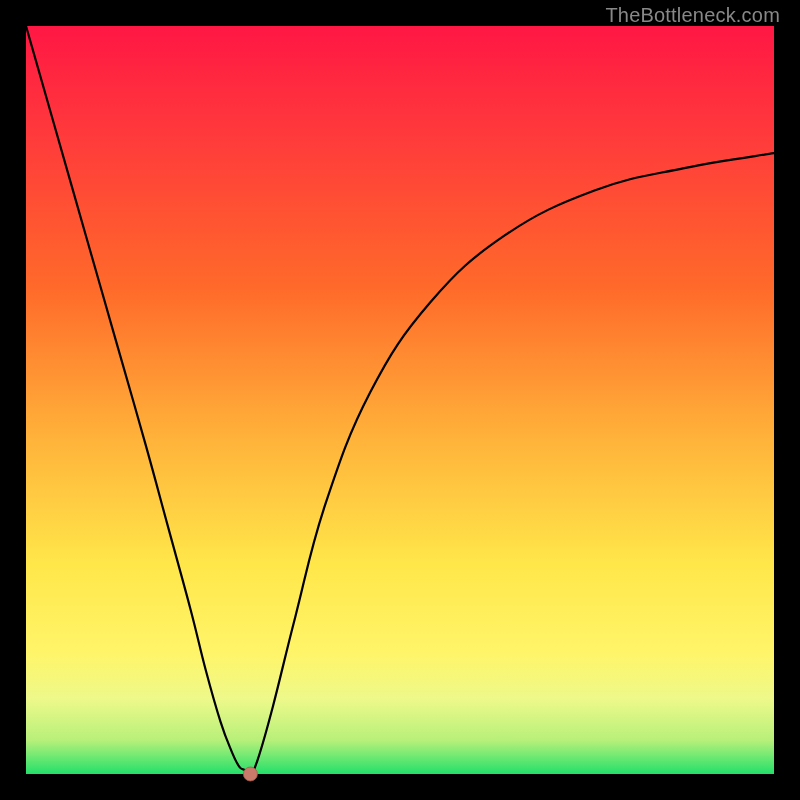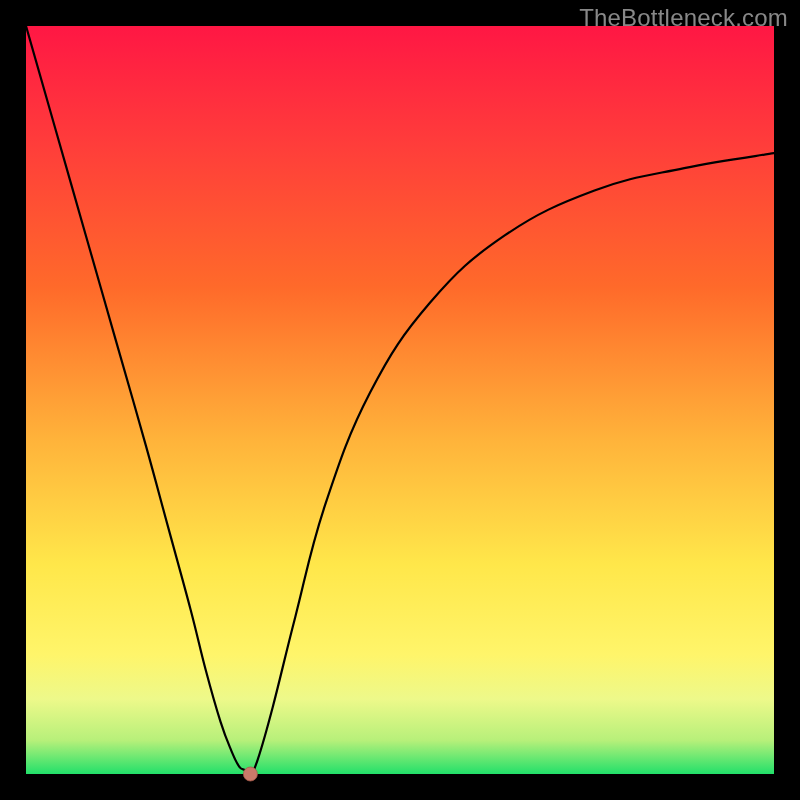--- a/index.html
+++ b/index.html
@@ -12,23 +12,23 @@
     font-family: Arial, Helvetica, sans-serif;
   }
   .container {
     width: 800px;
     height: 800px;
     position: relative;
   }
   .watermark {
     position: absolute;
     top: 4px;
-    right: 12px;
+    right: 20px;
     color: #888;
-    font-size: 24px;
+    font-size: 20px;
     font-weight: 500;
     letter-spacing: 0.2px;
     z-index: 5;
   }
   svg {
     display: block;
   }
 </style>
 </head>
 <body>

